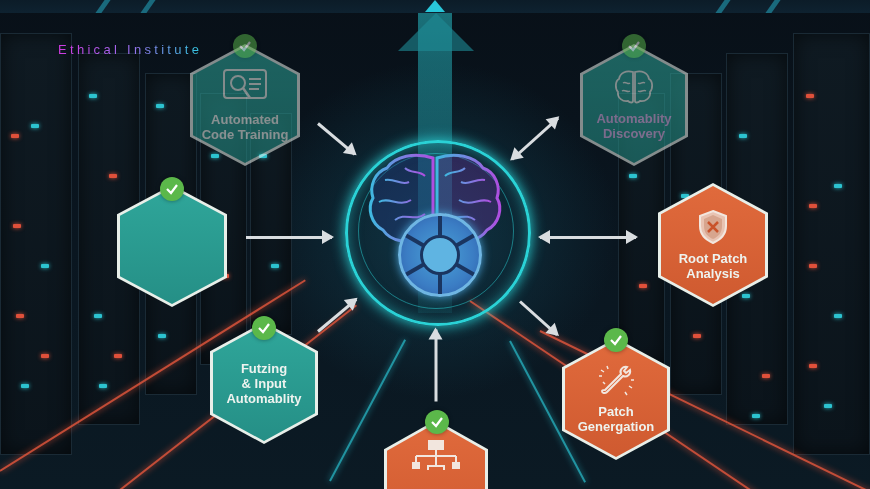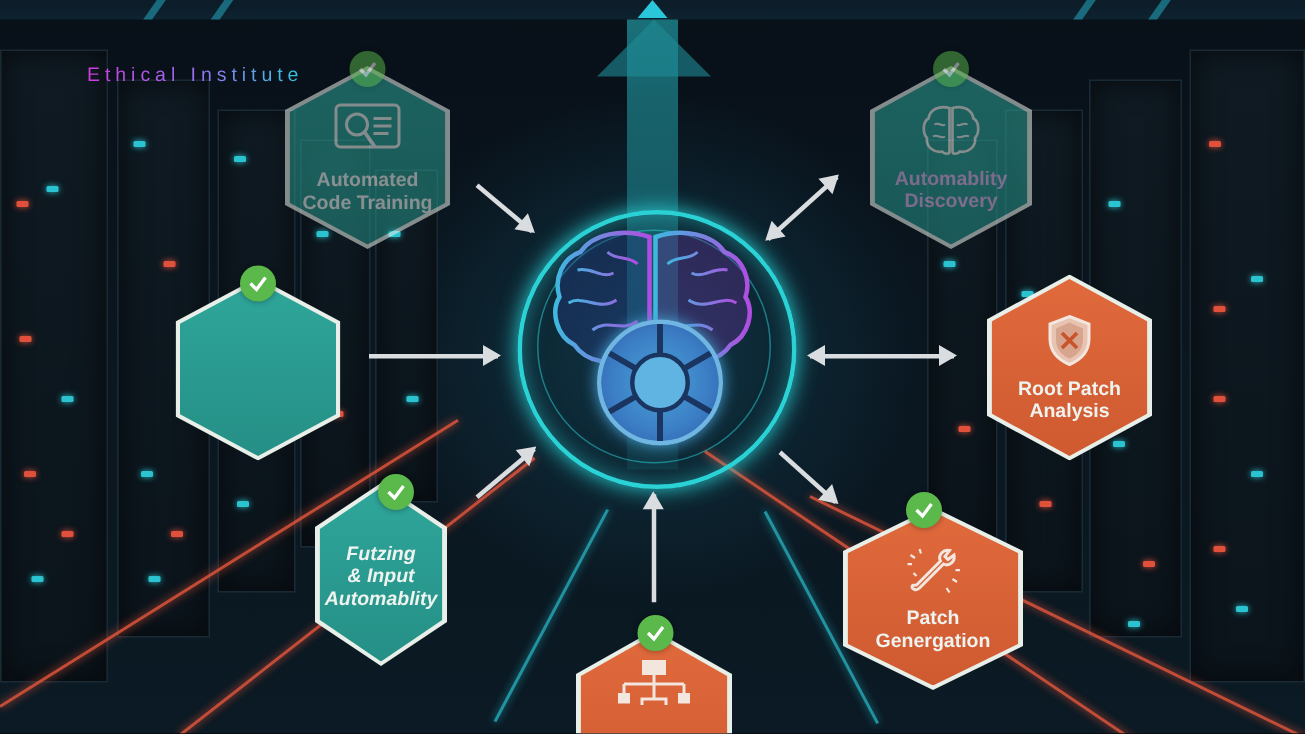--- a/index.html
+++ b/index.html
@@ -232,36 +232,36 @@
       <svg class="icon" width="32" height="36" viewBox="0 0 32 36">
         <path d="M16 2 L29 7 L29 17 C29 26 23 31 16 34 C9 31 3 26 3 17 L3 7 Z" fill="#e8c3b2" stroke="#f2e6de" stroke-width="2"></path>
         <path d="M16 6 L25 10 L25 17 C25 24 21 28 16 30 C11 28 7 24 7 17 L7 10 Z" fill="#d7a58e"></path>
         <path d="M11 13 L21 23 M21 13 L11 23" stroke="#c9532b" stroke-width="2.5"></path>
       </svg>
       <div class="label">Root Patch</div>
       <div class="label">Analysis</div>
     </div>
   </div>
 
-  <div class="hex teal" style="left:210px;top:322px;width:88px;height:122px;font-style:italic;">
+  <div class="hex teal" style="left:210px;top:322px;width:108px;height:122px;">
     <div class="shape"></div>
       <div class="fill"></div>
     <div class="content">
       <div class="label">Futzing</div>
       <div class="label">&amp; Input</div>
       <div class="label">Automablity</div>
     </div>
   </div>
   <div class="check" style="left:252px;top:316px;">
     <svg viewBox="0 0 14 14">
         <path d="M2 7 L6 11 L12 3" stroke="#fff" stroke-width="2.2" fill="none"></path>
       </svg>
   </div>
 
-  <div class="hex orange" style="left:562px;top:338px;width:120px;height:122px;">
+  <div class="hex orange" style="left:562px;top:338px;width:108px;height:122px;">
     <div class="shape"></div>
       <div class="fill"></div>
     <div class="content">
       <svg class="icon" width="38" height="34" viewBox="0 0 38 34">
         <path d="M8 26 L24 10 M24 10 C22 6 26 2 30 3 L27 7 L29 9 L33 6 C34 10 30 14 26 12 L10 28 C8 30 5 29 5 27 C5 26 6 26 8 26 Z" fill="none" stroke="#f2e6de" stroke-width="2"></path>
         <path d="M4 6 L7 8 M10 2 L11 5 M2 12 L5 12 M32 22 L35 24 M28 28 L30 31 M34 16 L37 16 M6 18 L8 20" stroke="#f2e6de" stroke-width="1.5"></path>
       </svg>
       <div class="label">Patch</div>
       <div class="label">Genergation</div>
     </div>

